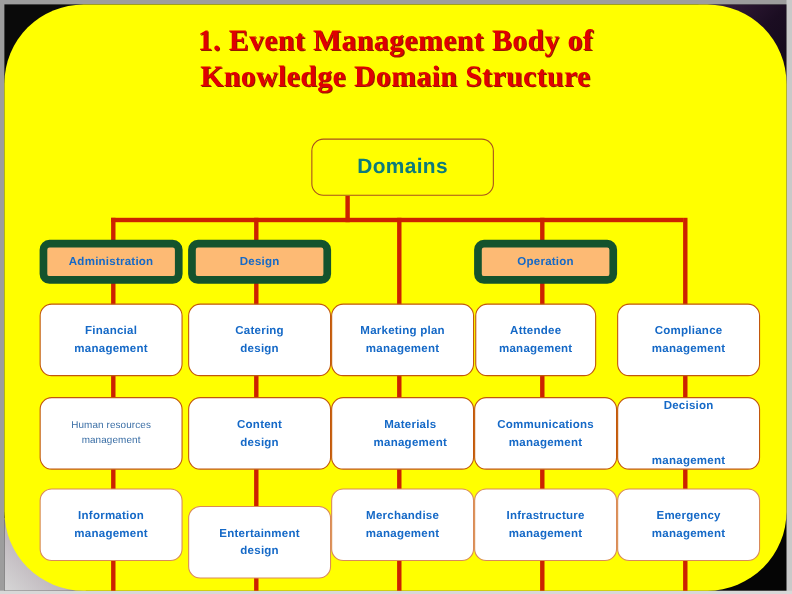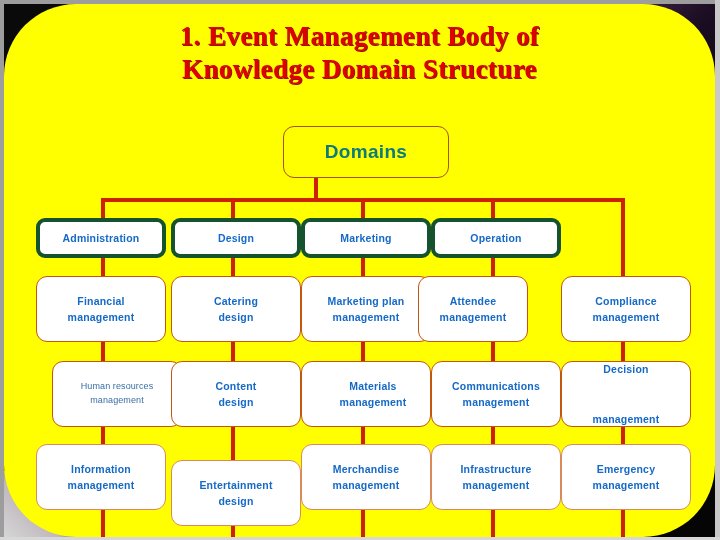--- a/index.html
+++ b/index.html
@@ -73,22 +73,22 @@
     border:1px solid #a8501e;
     border-radius:11px;
     color:#0d7b7b;
     font-size:19px;
     letter-spacing:.3px;
   }
 
   
   .lvl1{
     height:40px;
-    background:#ffffff;
-    border:4px solid #14532d;
+    background:#fdba74;
+    border:7px solid #14532d;
     border-radius:9px;
     font-size:10.5px;
     letter-spacing:.2px;
   }
   
   .lvl2{
     height:66px;
     background:#ffffff;
     border:1px solid #c2570d;
     border-radius:11px;
@@ -129,49 +129,46 @@
     <div id="root-node" class="node">
       <span class="ln">Domains</span>
     </div>
 
     <div class="node lvl1" style="left:32px;top:214px;width:130px;">
       <span class="ln">Administration</span>
     </div>
     <div class="node lvl1" style="left:167px;top:214px;width:130px;">
       <span class="ln">Design</span>
     </div>
-    <div class="node lvl1" style="left:297px;top:214px;width:130px;">
-      <span class="ln">Marketing</span>
-    </div>
     <div class="node lvl1" style="left:427px;top:214px;width:130px;">
       <span class="ln">Operation</span>
     </div>
 
     <div class="node lvl2" style="left:32px;top:272px;width:130px;">
       <span class="ln">Financial</span>
       <span class="ln">management</span>
     </div>
     <div class="node lvl2" style="left:167px;top:272px;width:130px;">
       <span class="ln">Catering</span>
       <span class="ln">design</span>
     </div>
     <div class="node lvl2" style="left:297px;top:272px;width:130px;">
       <span class="ln">Marketing plan</span>
       <span class="ln">management</span>
     </div>
-    <div class="node lvl2" style="left:414px;top:272px;width:110px;">
+    <div class="node lvl2" style="left:428px;top:272px;width:110px;">
       <span class="ln">Attendee</span>
       <span class="ln">management</span>
     </div>
     <div class="node lvl2" style="left:557px;top:272px;width:130px;">
       <span class="ln">Compliance</span>
       <span class="ln">management</span>
     </div>
 
-    <div class="node lvl2 small" style="left:48px;top:357px;width:130px;">
+    <div class="node lvl2 small" style="left:32px;top:357px;width:130px;">
       <span class="ln">Human resources</span>
       <span class="ln">management</span>
     </div>
     <div class="node lvl2" style="left:167px;top:357px;width:130px;">
       <span class="ln">Content</span>
       <span class="ln">design</span>
     </div>
     <div class="node lvl2" style="left:297px;top:357px;width:130px;padding-left:14px;">
       <span class="ln">Materials</span>
       <span class="ln">management</span>

